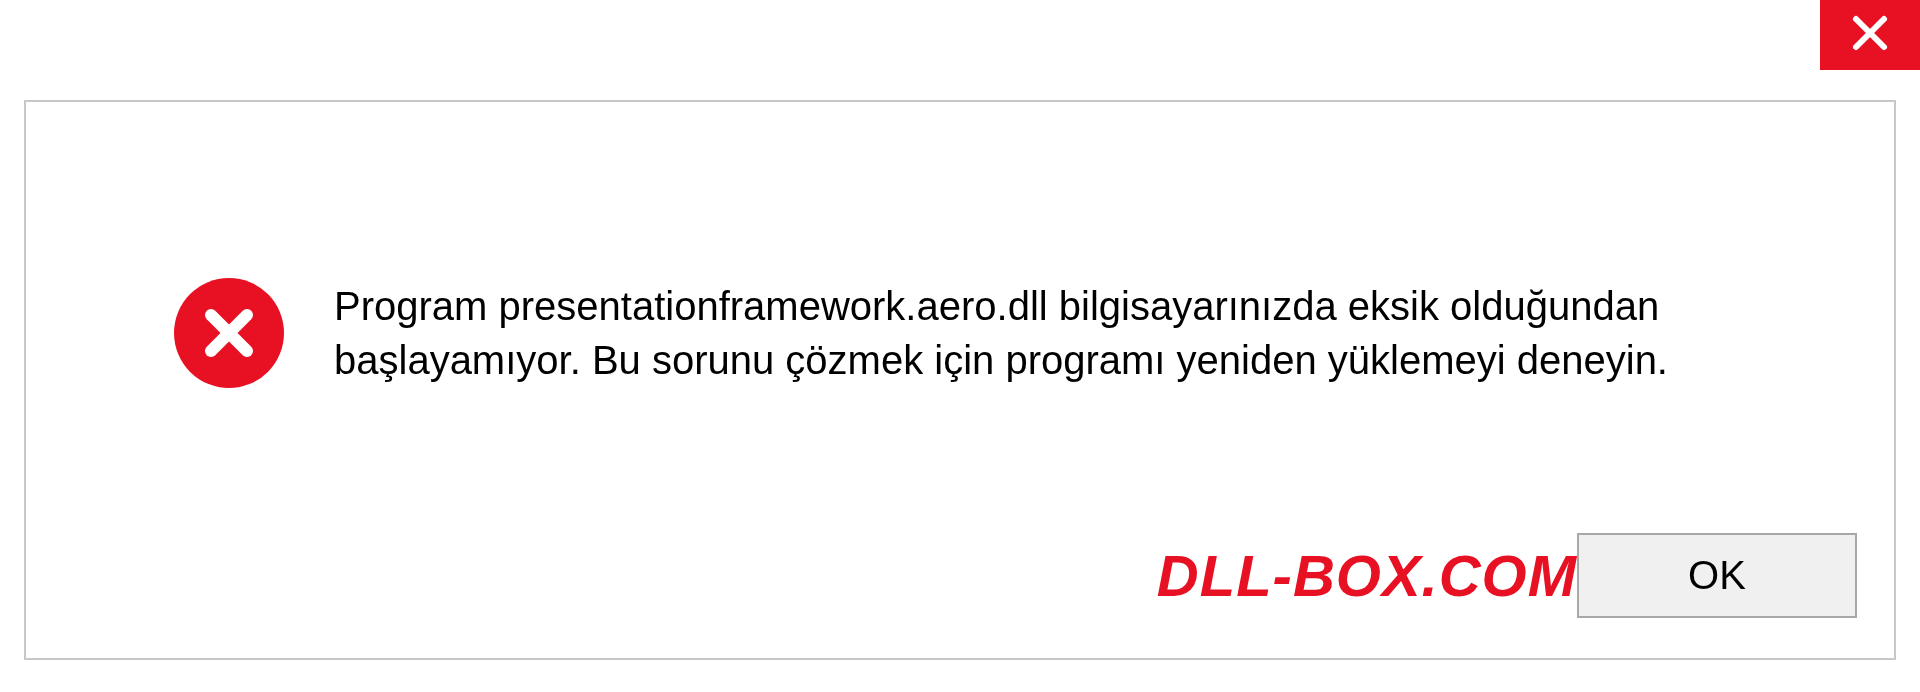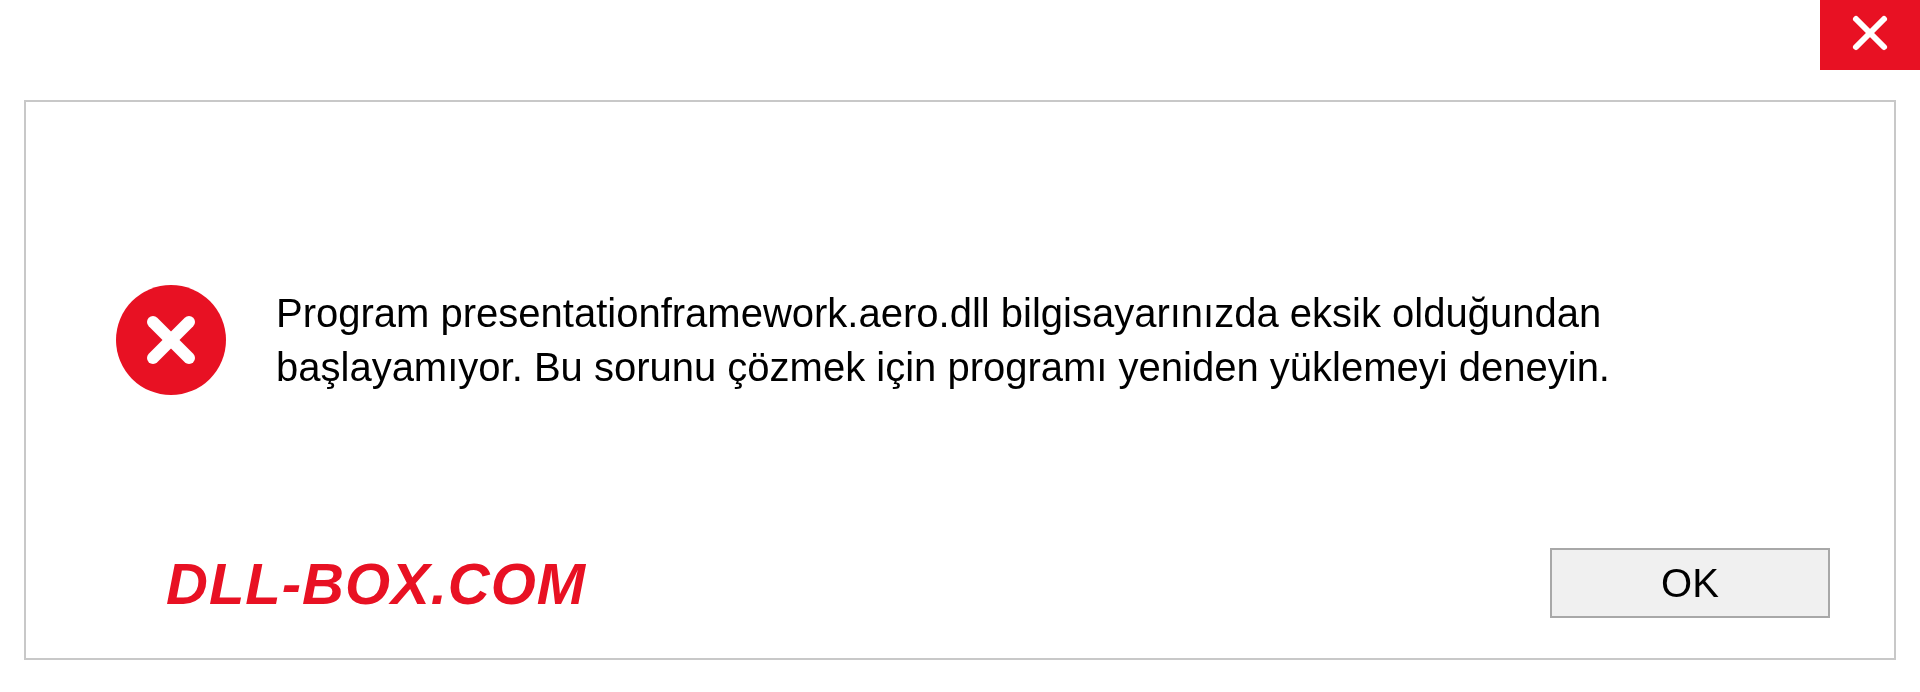--- a/index.html
+++ b/index.html
@@ -44,20 +44,21 @@
       height: 40px;
     }
     .dialog-body {
       margin: 10px 24px 16px 24px;
       border: 2px solid #c8c8c8;
       height: 560px;
       background: #ffffff;
       position: relative;
       display: flex;
       flex-direction: column;
+      align-items: flex-end;
     }
     .content-area {
       display: flex;
       align-items: center;
       padding: 70px 60px 40px 90px;
       flex: 1;
     }
     .error-circle {
       width: 110px;
       height: 110px;
@@ -76,33 +77,33 @@
     .message-text {
       font-size: 40px;
       line-height: 1.35;
       color: #000000;
       max-width: 1500px;
     }
     .footer-area {
       display: flex;
       align-items: center;
       justify-content: space-between;
-      padding: 0 64px 40px 140px;
+      padding: 0 37px 40px 140px;
     }
     .watermark {
       font-size: 58px;
       font-weight: 800;
       font-style: italic;
       color: #e81123;
       letter-spacing: 1px;
       font-family: Arial, sans-serif;
     }
     .ok-button {
       width: 280px;
-      height: 70px;
+      height: 85px;
       border: 2px solid #a8a8a8;
       background: #f0f0f0;
       font-size: 40px;
       color: #000000;
       cursor: pointer;
       display: flex;
       align-items: center;
       justify-content: center;
       font-family: inherit;
     }

